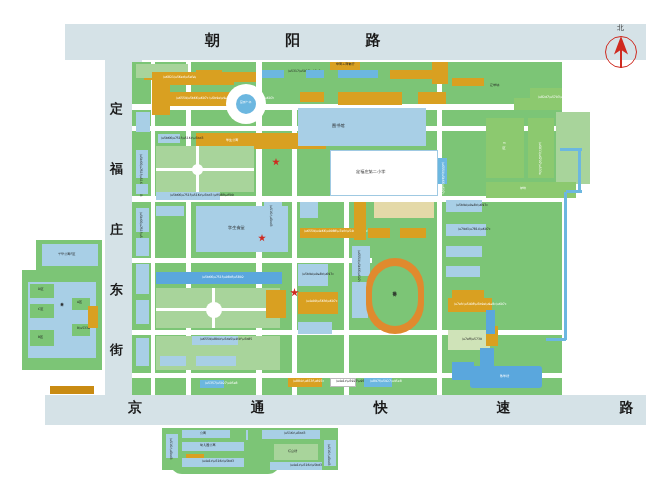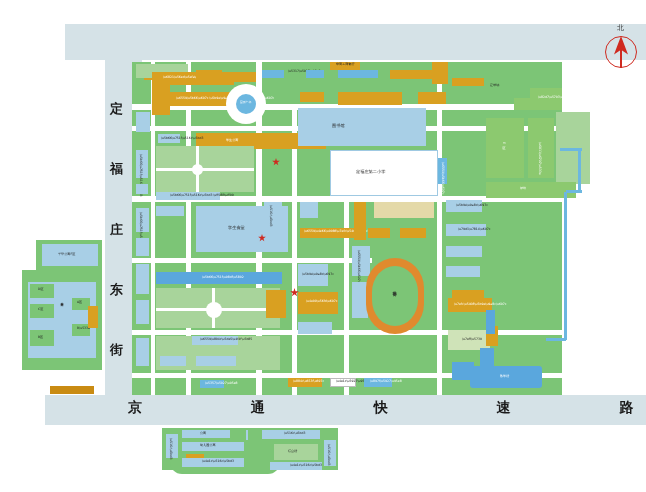--- a/index.html
+++ b/index.html
@@ -42,20 +42,21 @@
 <body>
 
 <div id="map">
 
   <div class="abs road" style="left:65px;top:24px;width:581px;height:36px;"></div>
   <div class="abs road" style="left:112px;top:56px;width:30px;height:10px;"></div>
   <div class="abs road" style="left:105px;top:56px;width:27px;height:350px;"></div>
   <div class="abs road" style="left:45px;top:395px;width:601px;height:30px;"></div>
   <div class="abs road" style="left:45px;top:395px;width:90px;height:30px;"></div>
 
+  <div class="abs lbl lbl-big road-label" style="left:205px;top:33px;font-size:15px;letter-spacing:30px;">朝 阳 路</div>
   <div class="abs lbl lbl-big road-label lbl-v" style="left:110px;top:90px;font-size:13px;letter-spacing:28px;writing-mode:vertical-rl;">定 福 庄 东 街</div>
   <div class="abs lbl lbl-big road-label" style="left:128px;top:400px;font-size:14px;letter-spacing:52px;">京 通 快 速 路</div>
 
   <div class="abs green" style="left:132px;top:62px;width:430px;height:333px;"></div>
 
   <div class="abs white" style="left:132px;top:104px;width:430px;height:6px;"></div>
   <div class="abs white" style="left:132px;top:126px;width:430px;height:5px;"></div>
   <div class="abs white" style="left:132px;top:196px;width:430px;height:6px;"></div>
   <div class="abs white" style="left:132px;top:258px;width:240px;height:5px;"></div>
   <div class="abs white" style="left:132px;top:330px;width:430px;height:5px;"></div>

